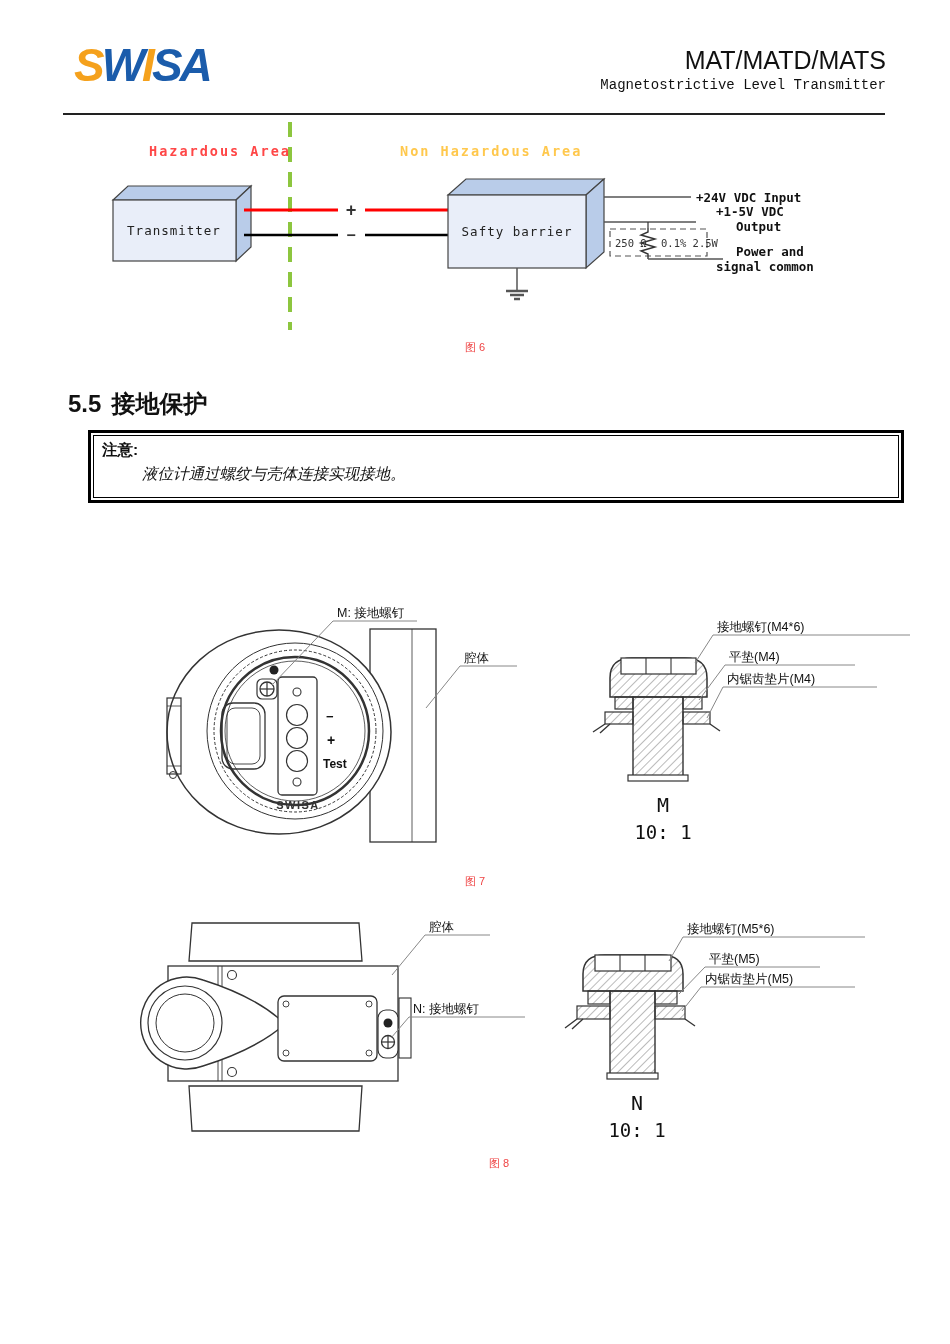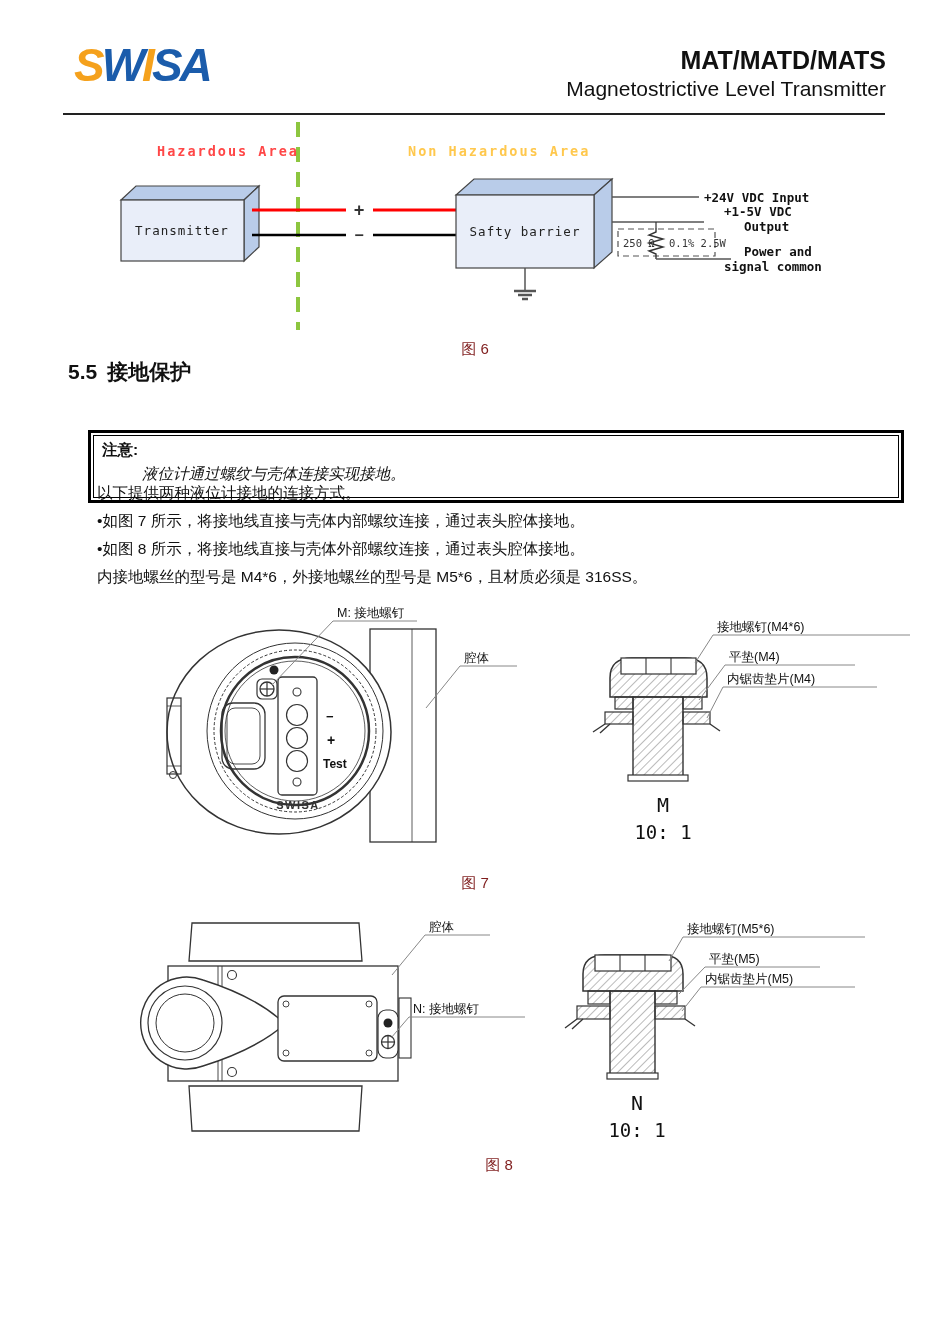--- a/index.html
+++ b/index.html
@@ -3,29 +3,29 @@
 <meta charset="utf-8">
 <style>
   html,body{margin:0;padding:0;background:#fff;}
   .page{position:relative;width:950px;height:1248px;background:#fff;overflow:hidden;
         font-family:"Liberation Sans",sans-serif;color:#111;}
   
   .logo{position:absolute;left:74px;top:42px;font-style:italic;font-weight:900;
         font-size:46px;letter-spacing:-3px;line-height:1;}
   .logo .o1{color:#f5a11c;} .logo .b1{color:#1b5cab;}
   .hdr-right{position:absolute;right:64px;top:46px;text-align:right;}
-  .hdr-title{font-size:25px;font-weight:bold;letter-spacing:0;}
-  .hdr-sub{font-size:21px;margin-top:2px;}
+  .hdr-title{font-size:25px;font-weight:normal;letter-spacing:0;}
+  .hdr-sub{font-size:14px;margin-top:2px;font-family:Liberation Mono, monospace;}
   .hdr-rule{position:absolute;left:63px;top:113px;width:822px;border-top:2px solid #222;}
   
-  .fig6{position:absolute;left:56px;top:120px;}
-  .caption{position:absolute;left:0;width:950px;text-align:center;font-size:15px;color:#7f1d1d;}
+  .fig6{position:absolute;left:48px;top:120px;}
+  .caption{position:absolute;left:0;width:950px;text-align:center;font-size:11px;color:#ef4444;}
   .cap6{top:340px;} .cap7{top:874px;} .cap8{top:1156px;margin-left:24px;}
   
-  .sec-head{position:absolute;left:68px;top:358px;font-size:21px;font-weight:bold;}
+  .sec-head{position:absolute;left:68px;top:388px;font-size:24px;font-weight:bold;}
   .sec-head .num{margin-right:10px;}
   
   .note-outer{position:absolute;left:88px;top:430px;width:806px;border:3px solid #000;padding:2px;}
   .note-inner{border:1px solid #000;padding:4px 10px 9px 8px;min-height:48px;}
   .note-label{font-size:15.5px;font-weight:bold;}
   .note-text{font-size:15.5px;font-weight:normal;font-style:italic;margin-left:40px;margin-top:3px;}
   
   .paras{position:absolute;left:97px;top:482px;width:800px;font-size:15.5px;}
   .paras div{margin-bottom:7px;line-height:21px;}
   
@@ -107,26 +107,20 @@
     <span class="num">5.5</span><span>接地保护</span>
   </div>
 
   <div class="note-outer">
     <div class="note-inner">
       <div class="note-label">注意:</div>
       <div class="note-text">液位计通过螺纹与壳体连接实现接地。</div>
     </div>
   </div>
 
-  <div class="paras">
-    <div>以下提供两种液位计接地的连接方式。</div>
-    <div>•如图 7 所示，将接地线直接与壳体内部螺纹连接，通过表头腔体接地。</div>
-    <div>•如图 8 所示，将接地线直接与壳体外部螺纹连接，通过表头腔体接地。</div>
-    <div>内接地螺丝的型号是 M4*6，外接地螺丝的型号是 M5*6，且材质必须是 316SS。</div>
-  </div>
 
   <div class="fig7">
     <svg width="855" height="262" viewBox="0 0 855 262">
       <defs>
         <pattern id="hatch7" patternUnits="userSpaceOnUse" width="6" height="6" patternTransform="rotate(45)">
           <line x1="0" y1="0" x2="0" y2="6" stroke="#777" stroke-width="1"></line>
         </pattern>
       </defs>
 
       <g stroke="#333" fill="none">

